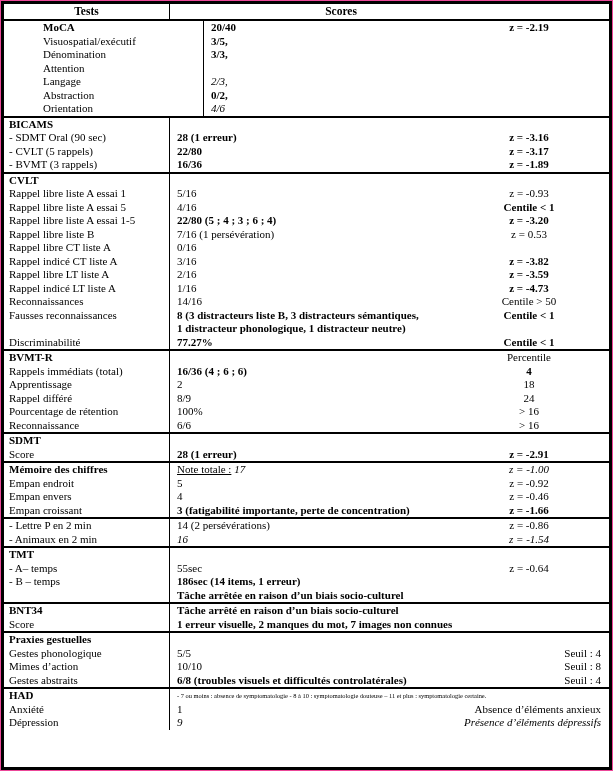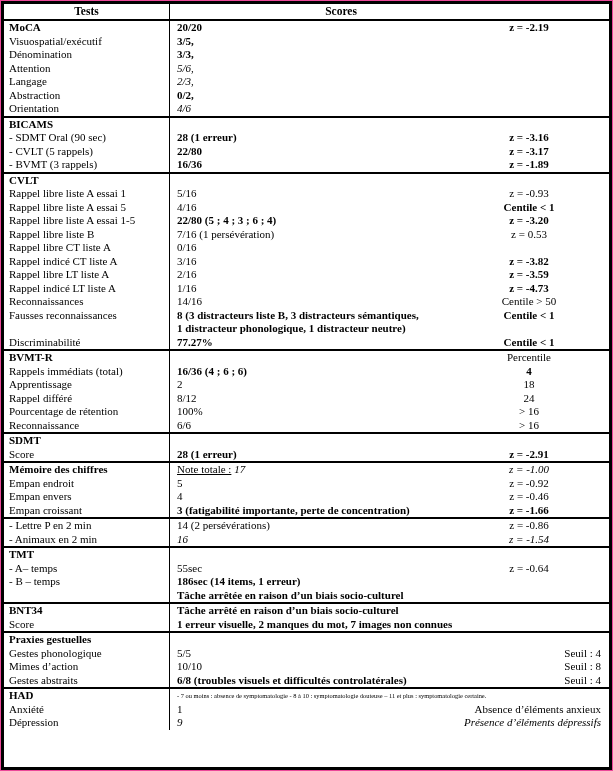--- a/index.html
+++ b/index.html
@@ -13,21 +13,21 @@
     border:3px solid #000; box-sizing:border-box; background:#fff;
   }
   .hdr-row {
     display:grid; grid-template-columns:166px 1fr;
     border-bottom:2px solid #000; font-weight:bold;
     font-size:11.5px; line-height:15px; min-height:15px; text-align:center;
   }
   .hdr-row .hc1 { border-right:1px solid #000; }
   .hdr-row .hc2 { padding-right:97px; }
   .sec { border-top:2px solid #000; }
-  .sec:first-child { border-top:none; }
+  .sec:first-child { border-top:none;padding-left:34px; }
   .row { display:grid; grid-template-columns:166px 1fr; min-height:13.5px; }
   .c1 {
     border-right:1px solid #000; padding-left:5px; padding-right:2px;
     font-size:11px; line-height:13.5px;
   }
   .c2 {
     display:flex; justify-content:space-between; align-items:flex-start;
     padding-left:7px; font-size:11px; line-height:13.5px;
   }
   .score { white-space:pre-line; }
@@ -45,41 +45,38 @@
   <div class="tbl">
     <div class="hdr-row">
       <div class="hc1">Tests</div>
       <div class="hc2">Scores</div>
     </div>
     <div id="sections">
         <div class="sec">
           <div class="row">
             <div class="c1"><span class="b">MoCA</span></div>
             <div class="c2">
-              <div class="score"><span class="b">20/20</span></div>
+              <div class="score"><span class="b">20/40</span></div>
               <div class="slot"><span class="b">z = -2.19</span></div>
             </div>
           </div>
           <div class="row">
             <div class="c1"><span>Visuospatial/exécutif</span></div>
             <div class="c2">
               <div class="score"><span class="b">3/5,</span></div>
             </div>
           </div>
           <div class="row">
             <div class="c1"><span>Dénomination</span></div>
             <div class="c2">
               <div class="score"><span class="b">3/3,</span></div>
             </div>
           </div>
           <div class="row">
             <div class="c1"><span>Attention</span></div>
-            <div class="c2">
-              <div class="score"><span class="i">5/6,</span></div>
-            </div>
           </div>
           <div class="row">
             <div class="c1"><span>Langage</span></div>
             <div class="c2">
               <div class="score"><span class="i">2/3,</span></div>
             </div>
           </div>
           <div class="row">
             <div class="c1"><span>Abstraction</span></div>
             <div class="c2">
@@ -225,21 +222,21 @@
           <div class="row">
             <div class="c1"><span>Apprentissage</span></div>
             <div class="c2">
               <div class="score"><span>2</span></div>
               <div class="slot"><span>18</span></div>
             </div>
           </div>
           <div class="row">
             <div class="c1"><span>Rappel différé</span></div>
             <div class="c2">
-              <div class="score"><span>8/12</span></div>
+              <div class="score"><span>8/9</span></div>
               <div class="slot"><span>24</span></div>
             </div>
           </div>
           <div class="row">
             <div class="c1"><span>Pourcentage de rétention</span></div>
             <div class="c2">
               <div class="score"><span>100%</span></div>
               <div class="slot"><span>&gt; 16</span></div>
             </div>
           </div>

